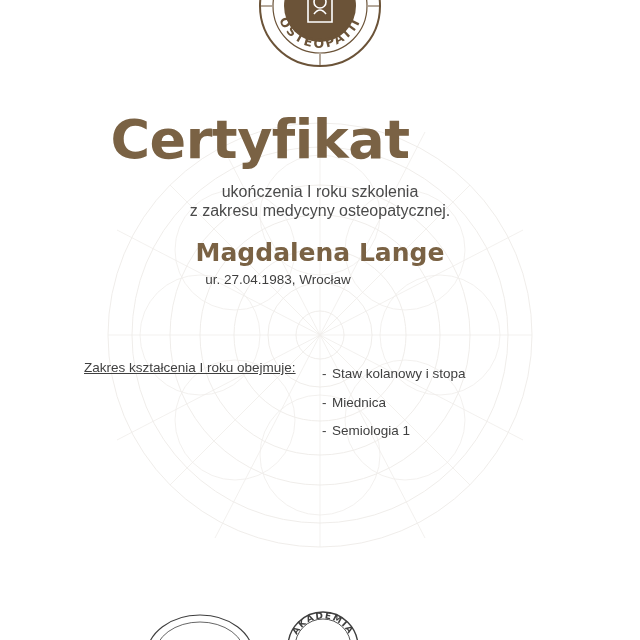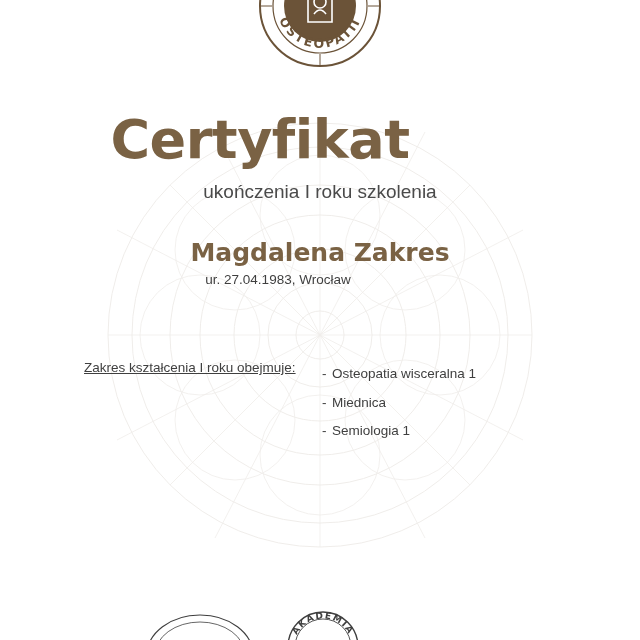--- a/index.html
+++ b/index.html
@@ -61,21 +61,21 @@
     color: #7a6244;
     font-family: "DejaVu Sans", sans-serif;
   }
 
   .subtitle {
     position: absolute;
     top: 182px;
     left: 0;
     width: 640px;
     text-align: center;
-    font-size: 19px;
+    font-size: 16px;
     line-height: 19px;
     color: #4a4a4a;
   }
 
   .recipient {
     position: absolute;
     top: 238px;
     left: 0;
     width: 640px;
     text-align: center;
@@ -199,29 +199,30 @@
     <path id="sealArc" d="M 22 78 A 44 44 0 0 0 102 78" fill="none"></path>
     <text font-family="DejaVu Sans, sans-serif" font-size="12.5" font-weight="bold" fill="#6b5338" letter-spacing="2.2">
       <textPath href="#sealArc" startOffset="50%" text-anchor="middle">OSTEOPATII</textPath>
     </text>
   </svg>
 
   <div class="title">Certyfikat</div>
 
   <div class="subtitle">
     <div>ukończenia I roku szkolenia</div>
+    <div>z zakresu medycyny osteopatycznej.</div>
   </div>
 
-  <div class="recipient">Magdalena Zakres</div>
+  <div class="recipient">Magdalena Lange</div>
   <div class="birth">ur.  27.04.1983, Wrocław</div>
 
   <div class="scope-label">Zakres kształcenia I roku obejmuje:</div>
 
   <ul class="scope-list">
-    <li><span class="dash">-</span><span>Osteopatia wisceralna 1</span></li>
+    <li><span class="dash">-</span><span>Staw kolanowy i stopa</span></li>
     <li><span class="dash">-</span><span>Miednica</span></li>
     <li><span class="dash">-</span><span>Semiologia 1</span></li>
   </ul>
 
   <svg class="bottom-seal-left" viewBox="0 0 110 110" xmlns="http://www.w3.org/2000/svg">
     <ellipse cx="55" cy="55" rx="53" ry="40" fill="none" stroke="#3f3f3f" stroke-width="1.2"></ellipse>
     <ellipse cx="55" cy="55" rx="45" ry="33" fill="none" stroke="#3f3f3f" stroke-width="0.8"></ellipse>
   </svg>
 
   <svg class="bottom-seal-right" viewBox="0 0 74 74" xmlns="http://www.w3.org/2000/svg">

